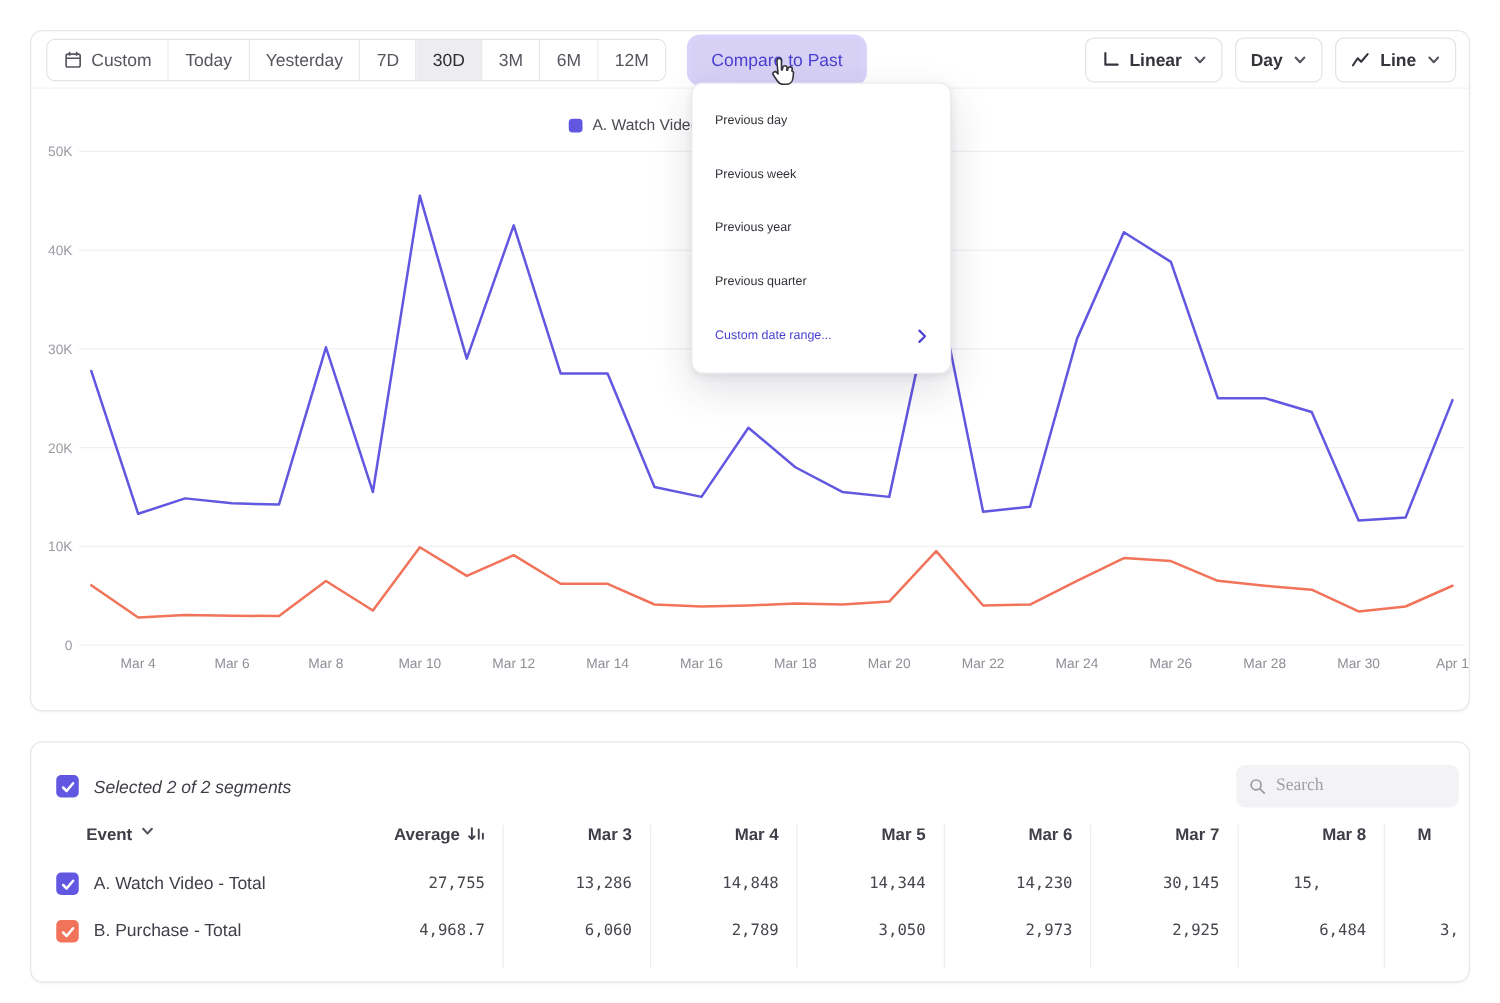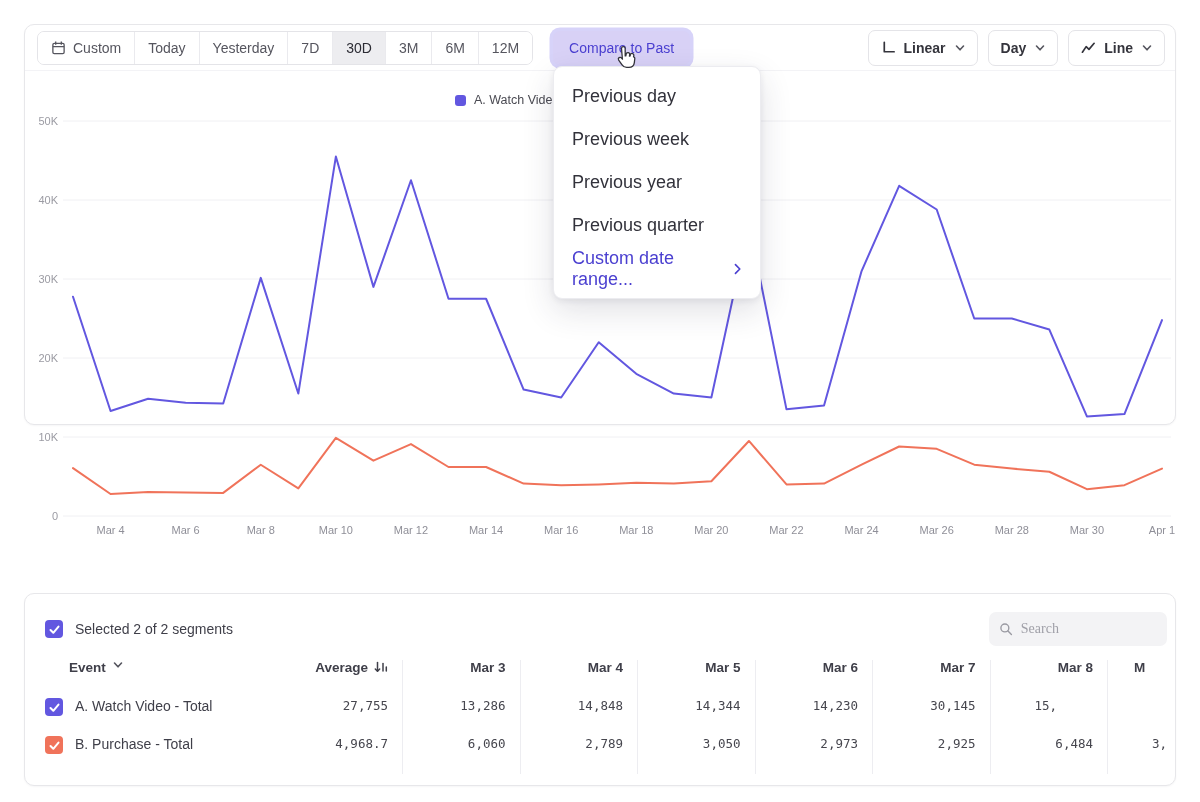--- a/index.html
+++ b/index.html
@@ -11,21 +11,21 @@
     overflow:hidden;
     color:#3f3f49;
   }
   .card {
     position:absolute;
     background:#fff;
     border:1px solid #e7e7ea;
     border-radius:10px;
     box-shadow:0 1px 2px rgba(20,20,40,.04);
   }
-  #chart-card { left:24px; top:24px; width:1152px; height:401px; }
+  #chart-card { left:24px; top:24px; width:1152px; height:545px; }
   #table-card { left:24px; top:593px; width:1152px; height:193px; overflow:hidden; }
 
   
   .toolbar {
     position:absolute; top:0; left:0; right:0; height:46px;
     display:flex; align-items:center;
     padding:0 10px 0 12px;
     border-bottom:1px solid #f3f3f6;
   }
   .segmented {
@@ -73,36 +73,36 @@
 
   
   #compare-menu {
     position:absolute; left:553px; top:66px; width:208px;
     background:#fff; border:1px solid #ececf0; border-radius:9px;
     box-shadow:0 12px 32px rgba(40,40,70,.14), 0 2px 6px rgba(40,40,70,.08);
     padding:8px 0; z-index:50;
   }
   .menu-item {
     height:43px; display:flex; align-items:center;
-    padding:0 18px; font-size:18px; color:#32323b; cursor:pointer;
+    padding:0 18px; font-size:10px; color:#32323b; cursor:pointer;text-align:center;
   }
   .menu-item.custom { color:#4a3fd0; justify-content:space-between; }
 
   
   .select-bar {
     position:absolute; top:16px; left:0; right:0; height:38px;
     display:flex; align-items:center; padding:0 8px 0 20px;
   }
   .checkbox {
     width:18px; height:18px; border-radius:4px;
     display:inline-flex; align-items:center; justify-content:center;
     flex:0 0 18px; cursor:pointer;
   }
   .checkbox.purple { background:#6257e0; }
-  .select-text { margin-left:12px; font-size:14px; color:#3f3f49; }
+  .select-text { margin-left:12px; font-size:14px; color:#3f3f49;font-style:italic; }
   .searchbox {
     margin-left:auto; width:178px; height:34px;
     background:#f3f3f5; border-radius:7px;
     display:flex; align-items:center; padding:0 10px; gap:8px;
   }
   .searchbox input {
     border:none; background:transparent; outline:none;
     font-family:Liberation Serif, serif; font-size:14px; color:#3f3f49; width:100%;
   }
   .searchbox input::placeholder { color:#a0a0a8; }

